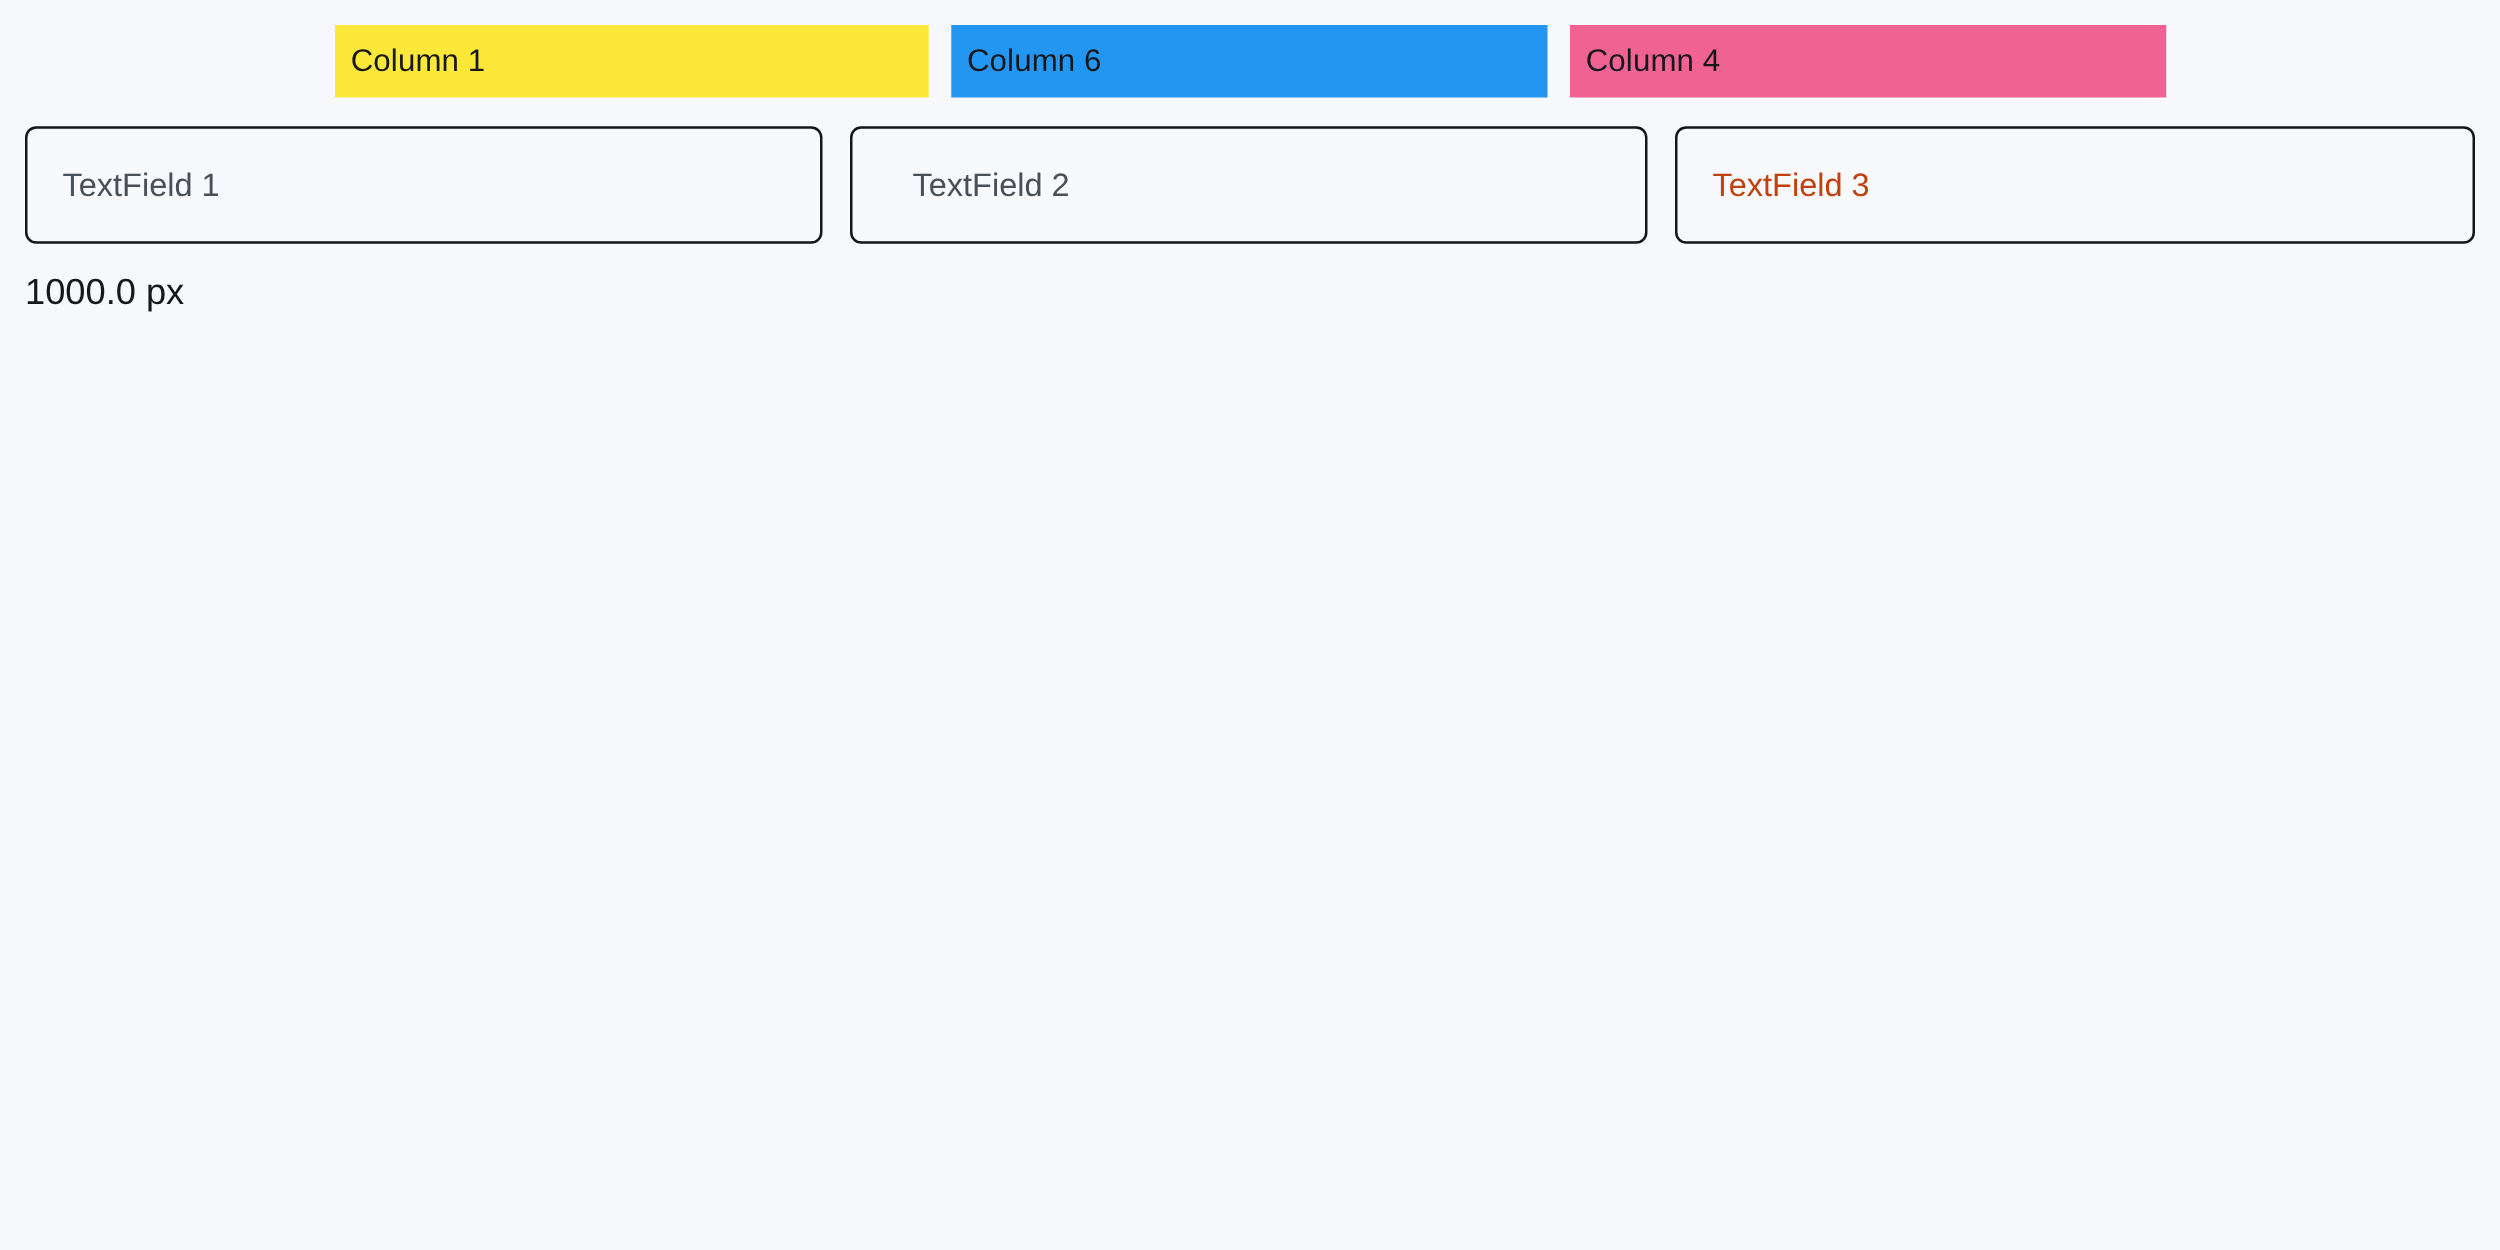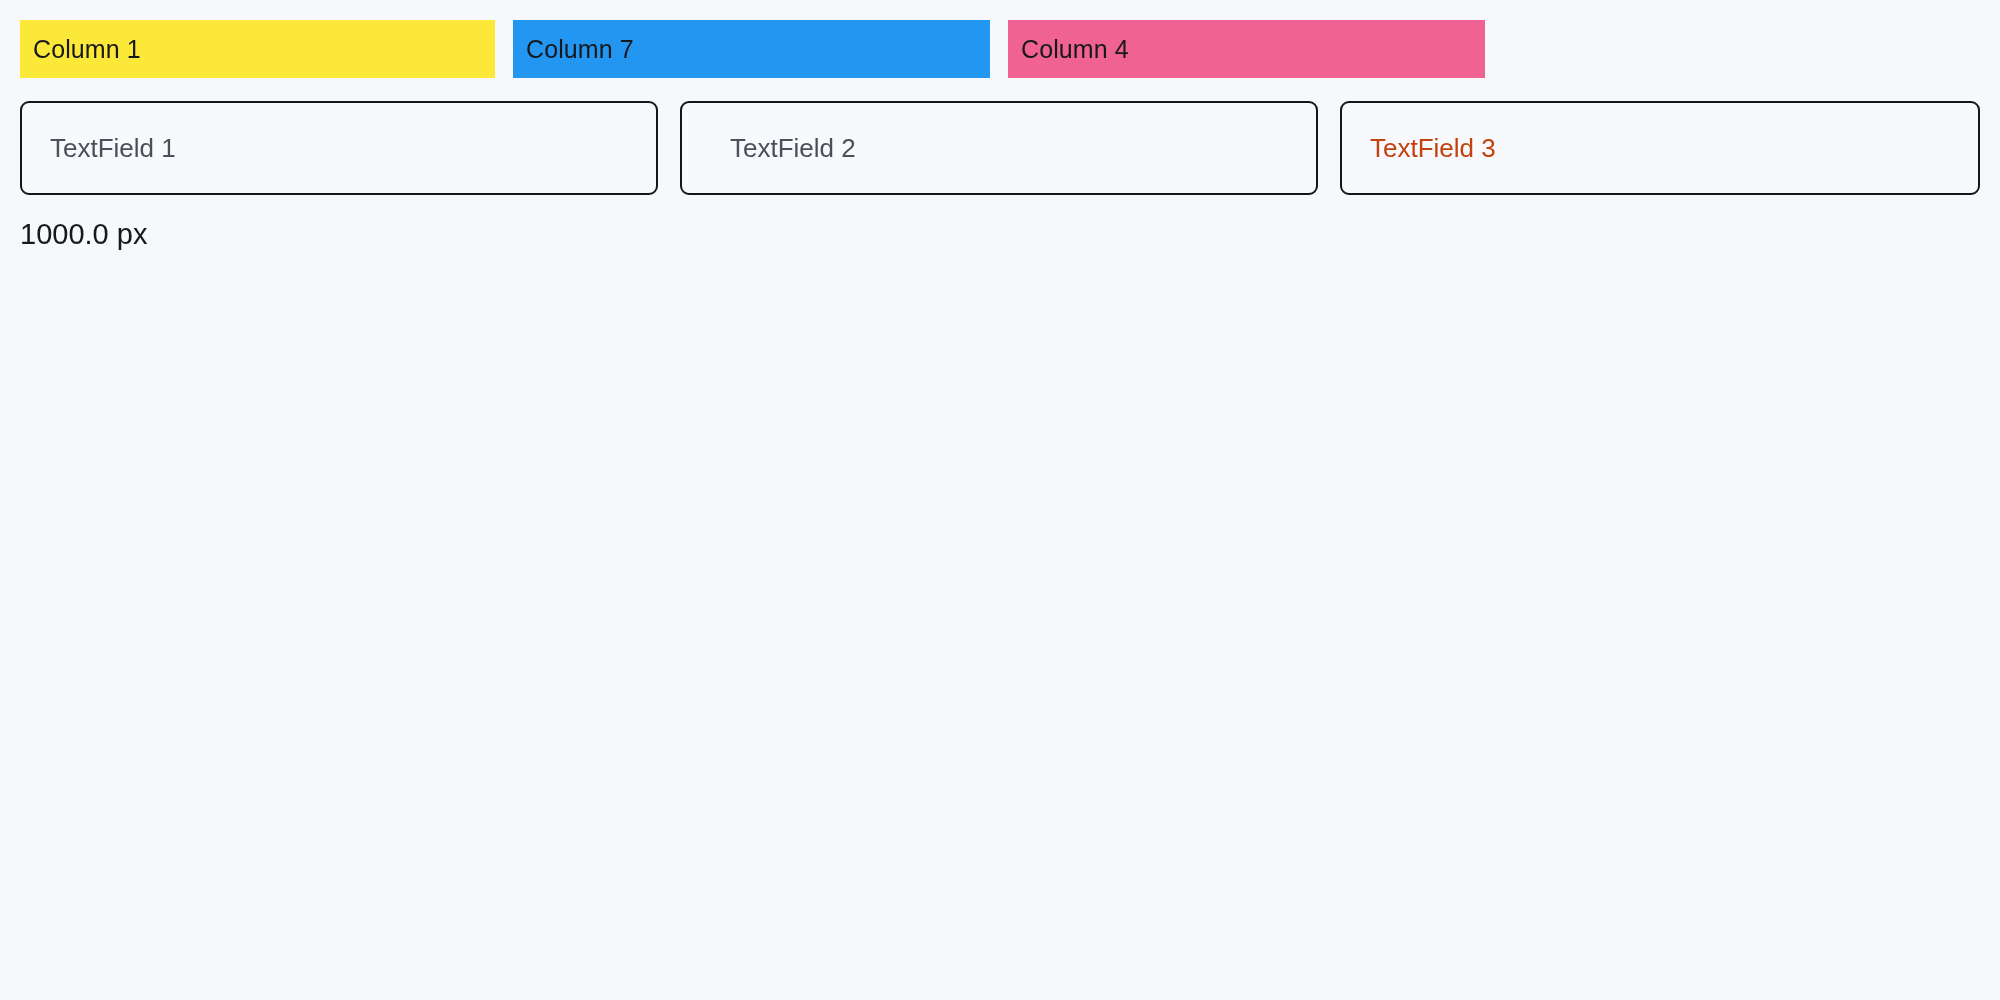--- a/index.html
+++ b/index.html
@@ -23,20 +23,21 @@
 
   
   .columns-row {
     position: absolute;
     left: 20px;
     top: 20px;
     width: 1960px;
     height: 58px;
     display: flex;
     align-items: stretch;
+    justify-content: center;
   }
   .column-block {
     height: 58px;
     display: flex;
     align-items: center;
     box-sizing: border-box;
     padding-left: 13px;
     margin-right: 18px;
     flex: 0 0 auto;
   }
@@ -108,21 +109,21 @@
 <div class="app">
 
   <div class="columns-row">
 
     <div class="column-block col-w1" style="background: rgb(252, 232, 56);">
       <span class="column-label" style="color: rgb(23, 24, 28);">Column 1</span>
     </div>
 
 
     <div class="column-block col-w3" style="background: rgb(35, 150, 242);">
-      <span class="column-label" style="color: rgb(23, 24, 28);">Column 7</span>
+      <span class="column-label" style="color: rgb(23, 24, 28);">Column 6</span>
     </div>
 
     <div class="column-block col-w4" style="background: rgb(240, 98, 146);">
       <span class="column-label" style="color: rgb(23, 24, 28);">Column 4</span>
     </div>
 
   </div>
 
   <div class="fields-row">
 

